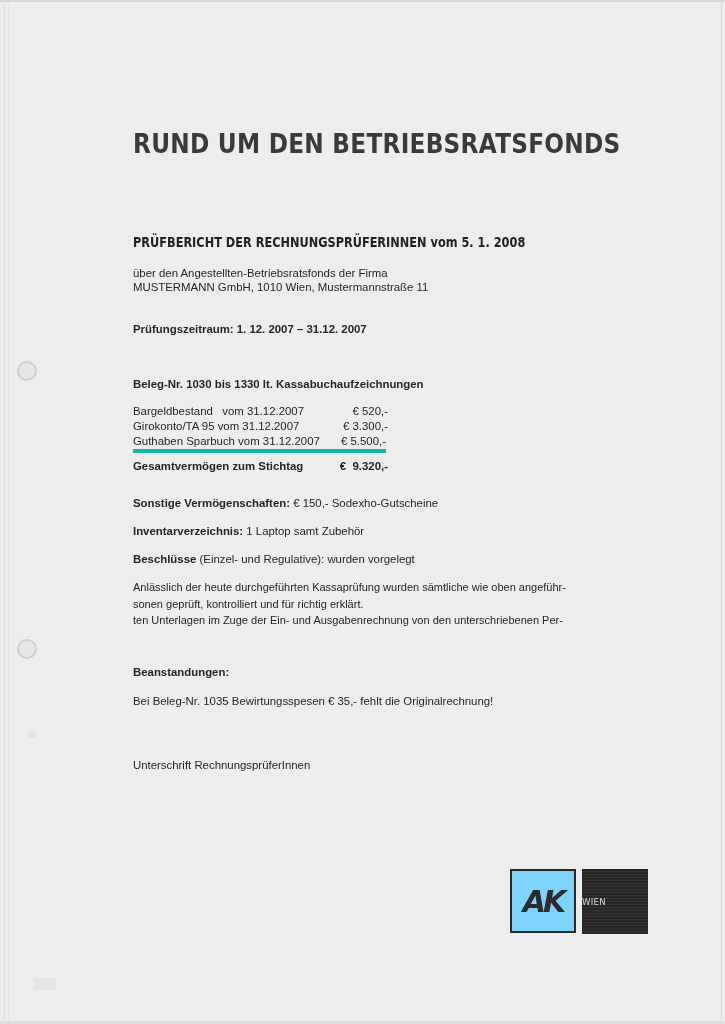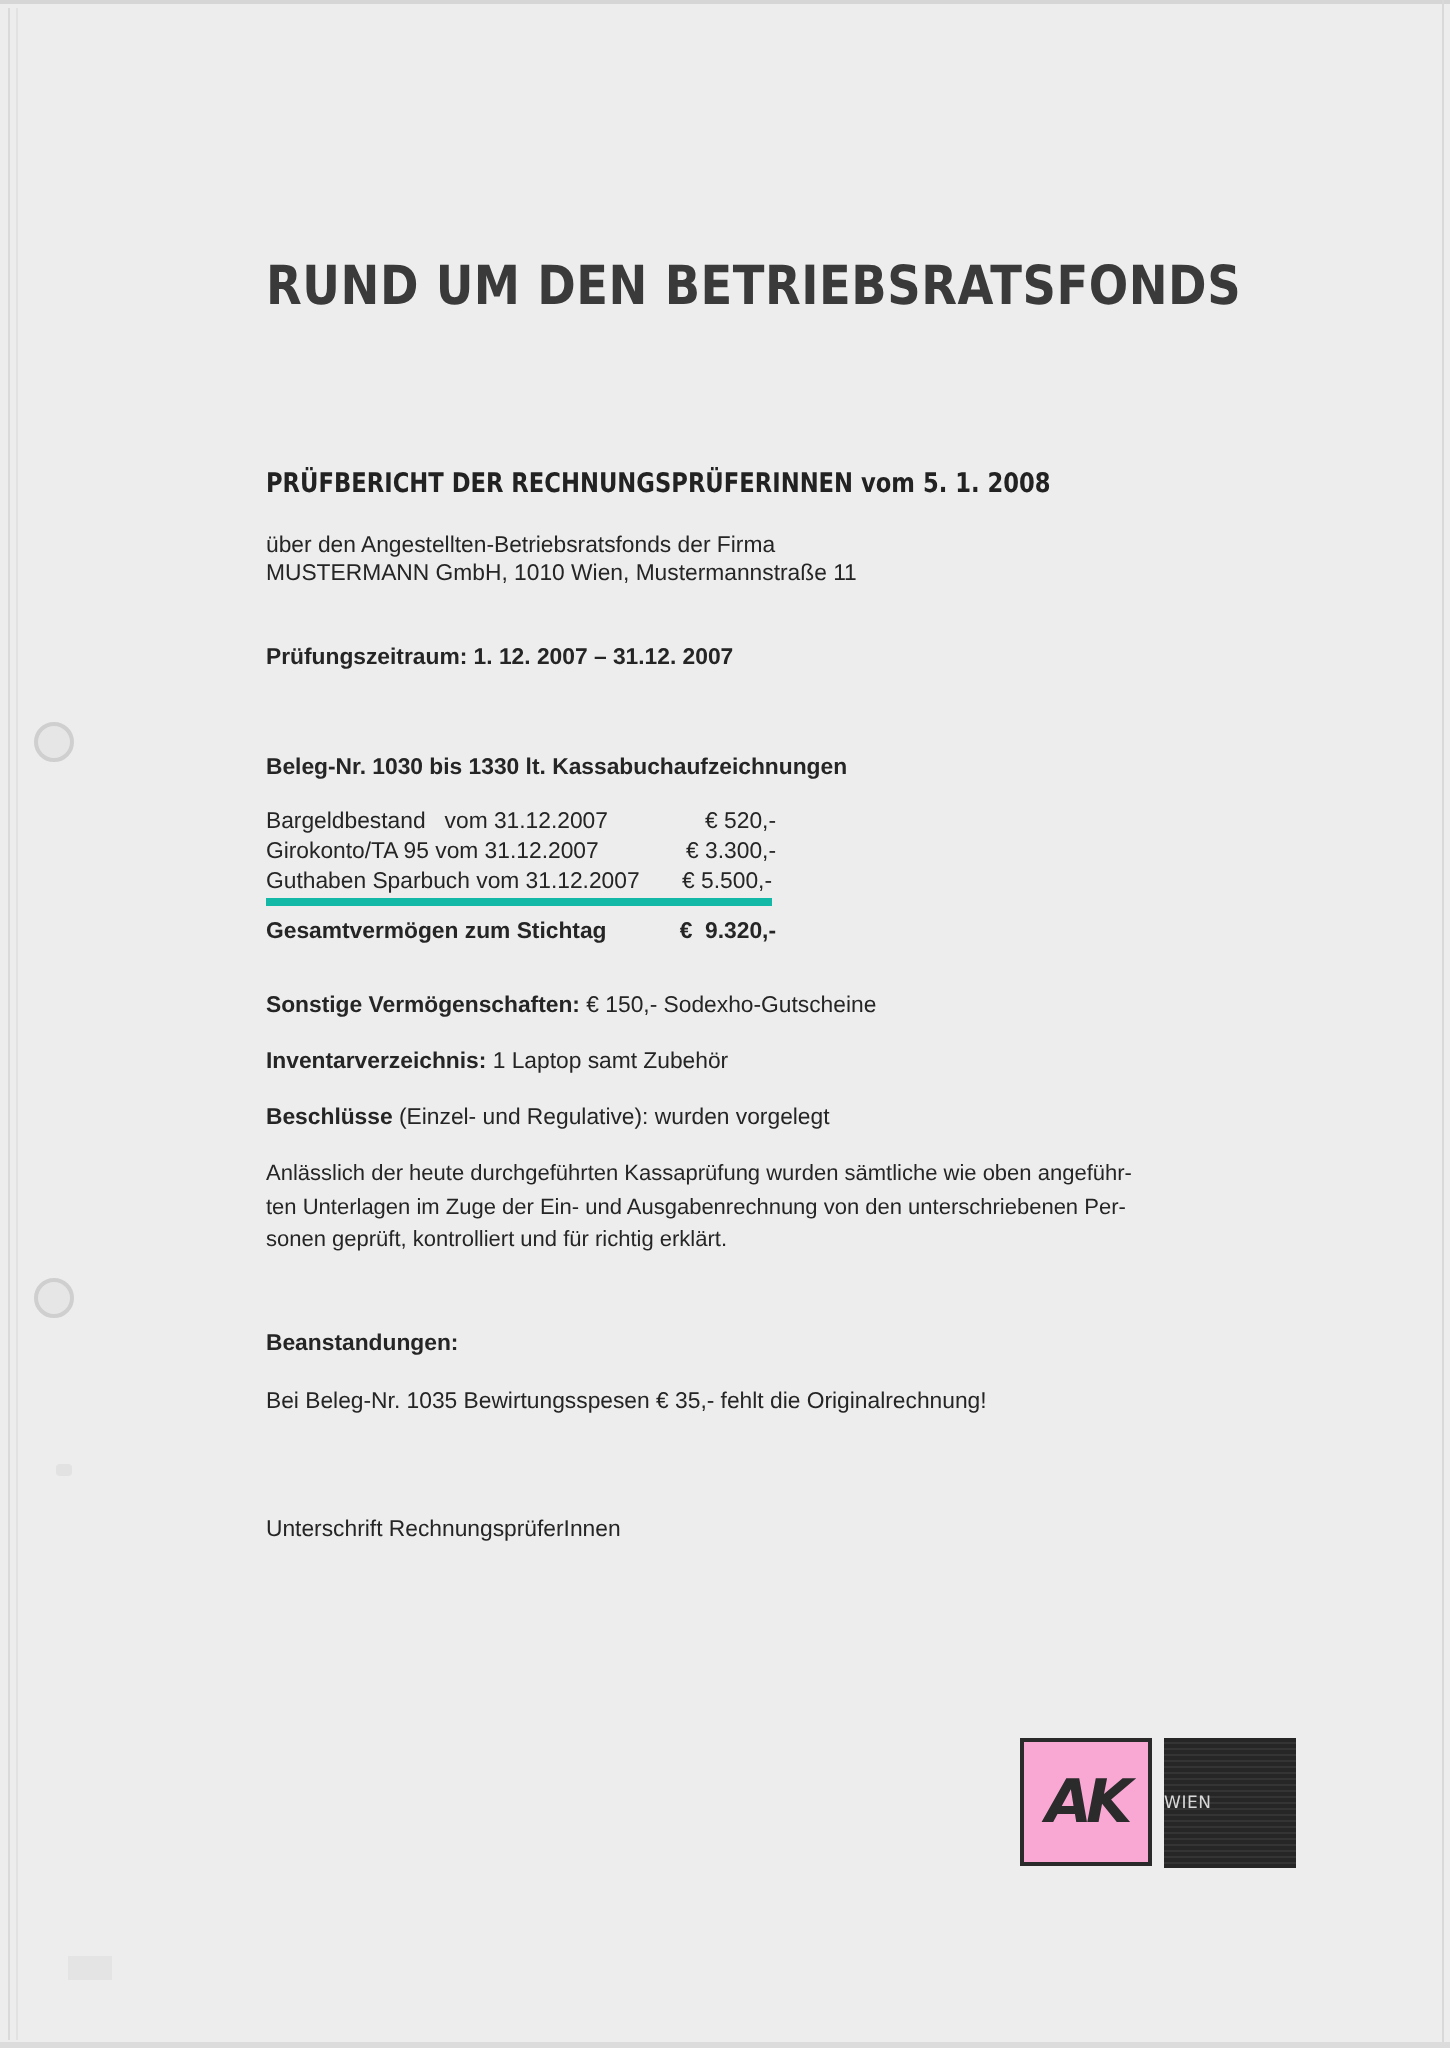--- a/index.html
+++ b/index.html
@@ -81,21 +81,21 @@
     .asset-total .lbl { position: absolute; left: 0; }
     .asset-total .amt { position: absolute; right: 0; }
 
     .para {
       position: absolute; left: 133px; top: 579px;
       width: 475px; font-size: 11px; line-height: 16.5px; color: #252525;
     }
 
     .logo-ak {
       position: absolute; left: 510px; top: 869px; width: 66px; height: 64px;
-      border: 2px solid #2a2a2a; box-sizing: border-box; background: #f9a8d4;
+      border: 2px solid #2a2a2a; box-sizing: border-box; background: #7dd3fc;
       display: flex; align-items: center; justify-content: center;
     }
     .logo-ak span {
       font-family: "DejaVu Sans", sans-serif; font-weight: bold; font-style: italic;
       font-size: 30px; color: #2b2b2b; letter-spacing: -3px;
     }
     .logo-wien {
       position: absolute; left: 582px; top: 869px; width: 66px; height: 65px;
       background: repeating-linear-gradient(0deg, #262626 0px, #262626 2px, #343434 2px, #343434 3px);
       display: flex; align-items: center; justify-content: flex-start;
@@ -154,22 +154,22 @@
 <div class="text" style="top:523px;">
   <span class="bold">Inventarverzeichnis:</span><span style="white-space:pre;"> 1 Laptop samt Zubehör</span>
 </div>
 
 <div class="text" style="top:551px;">
   <span class="bold">Beschlüsse</span><span style="white-space:pre;"> (Einzel- und Regulative): wurden vorgelegt</span>
 </div>
 
 <div class="para">
   <div>Anlässlich der heute durchgeführten Kassaprüfung wurden sämtliche wie oben angeführ-</div>
+  <div>sonen geprüft, kontrolliert und für richtig erklärt.</div>
   <div>ten Unterlagen im Zuge der Ein- und Ausgabenrechnung von den unterschriebenen Per-</div>
-  <div>sonen geprüft, kontrolliert und für richtig erklärt.</div>
 </div>
 
 <div class="text bold" style="top:664px;">Beanstandungen:</div>
 
 <div class="text" style="top:693px;">Bei Beleg-Nr. 1035 Bewirtungsspesen € 35,- fehlt die Originalrechnung!</div>
 
 <div class="text" style="top:757px;">Unterschrift RechnungsprüferInnen</div>
 
 <div class="logo-ak">
   <span>AK</span>

